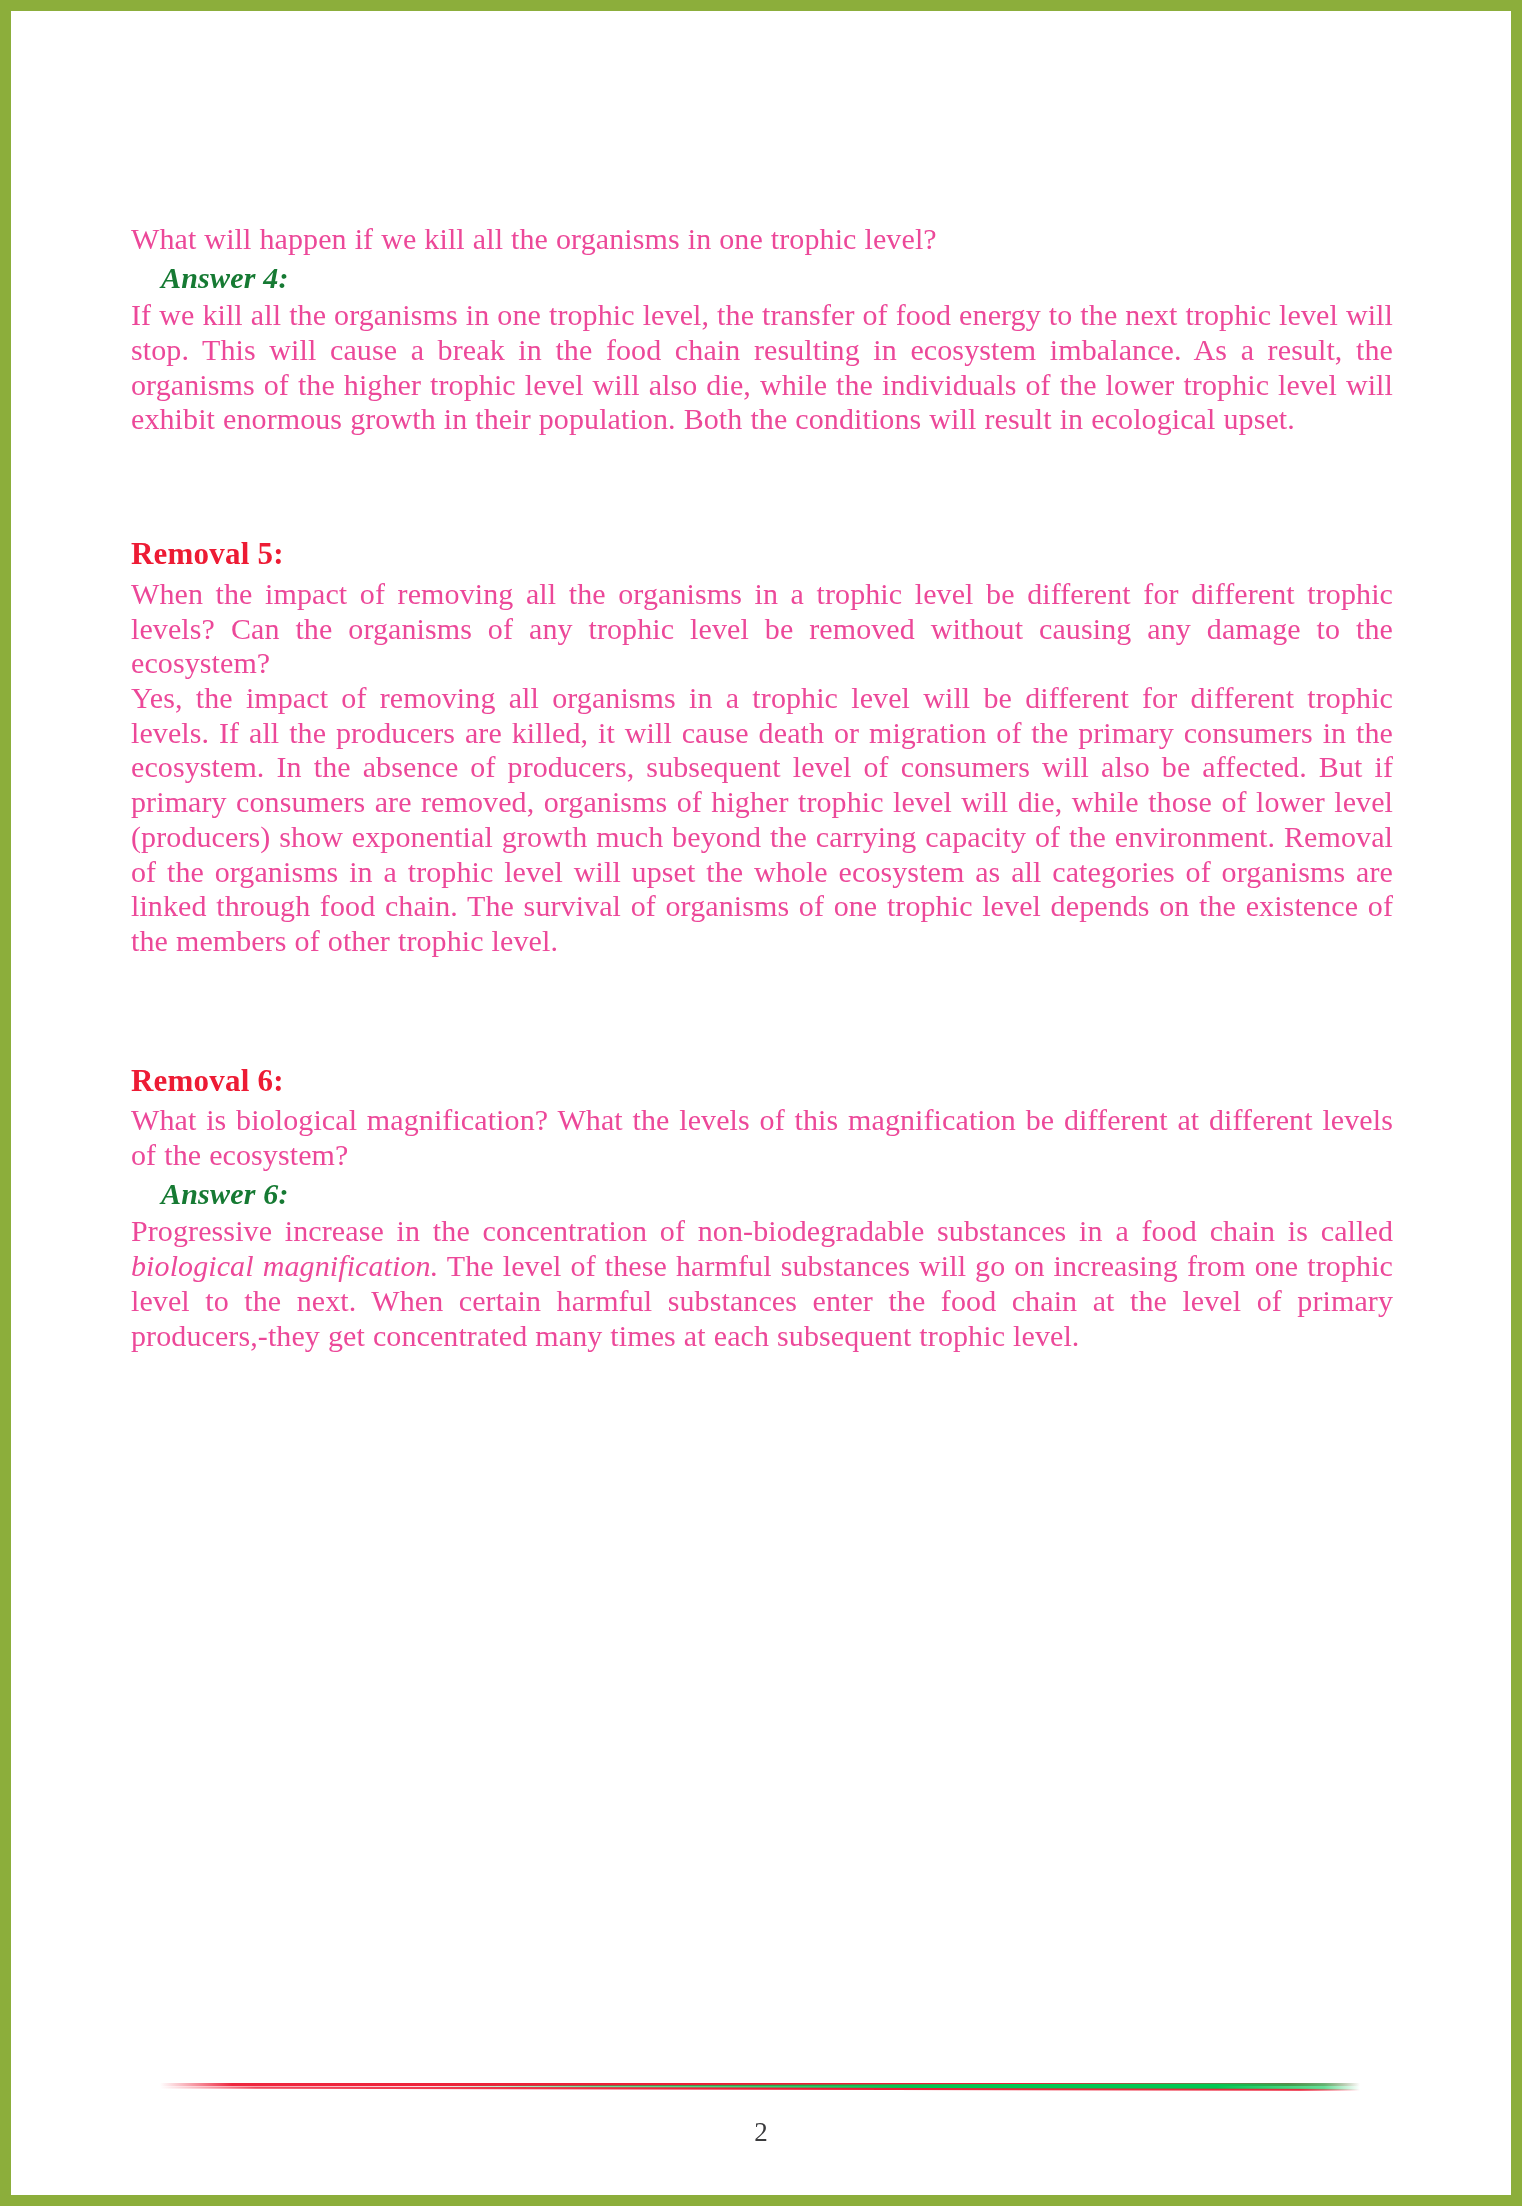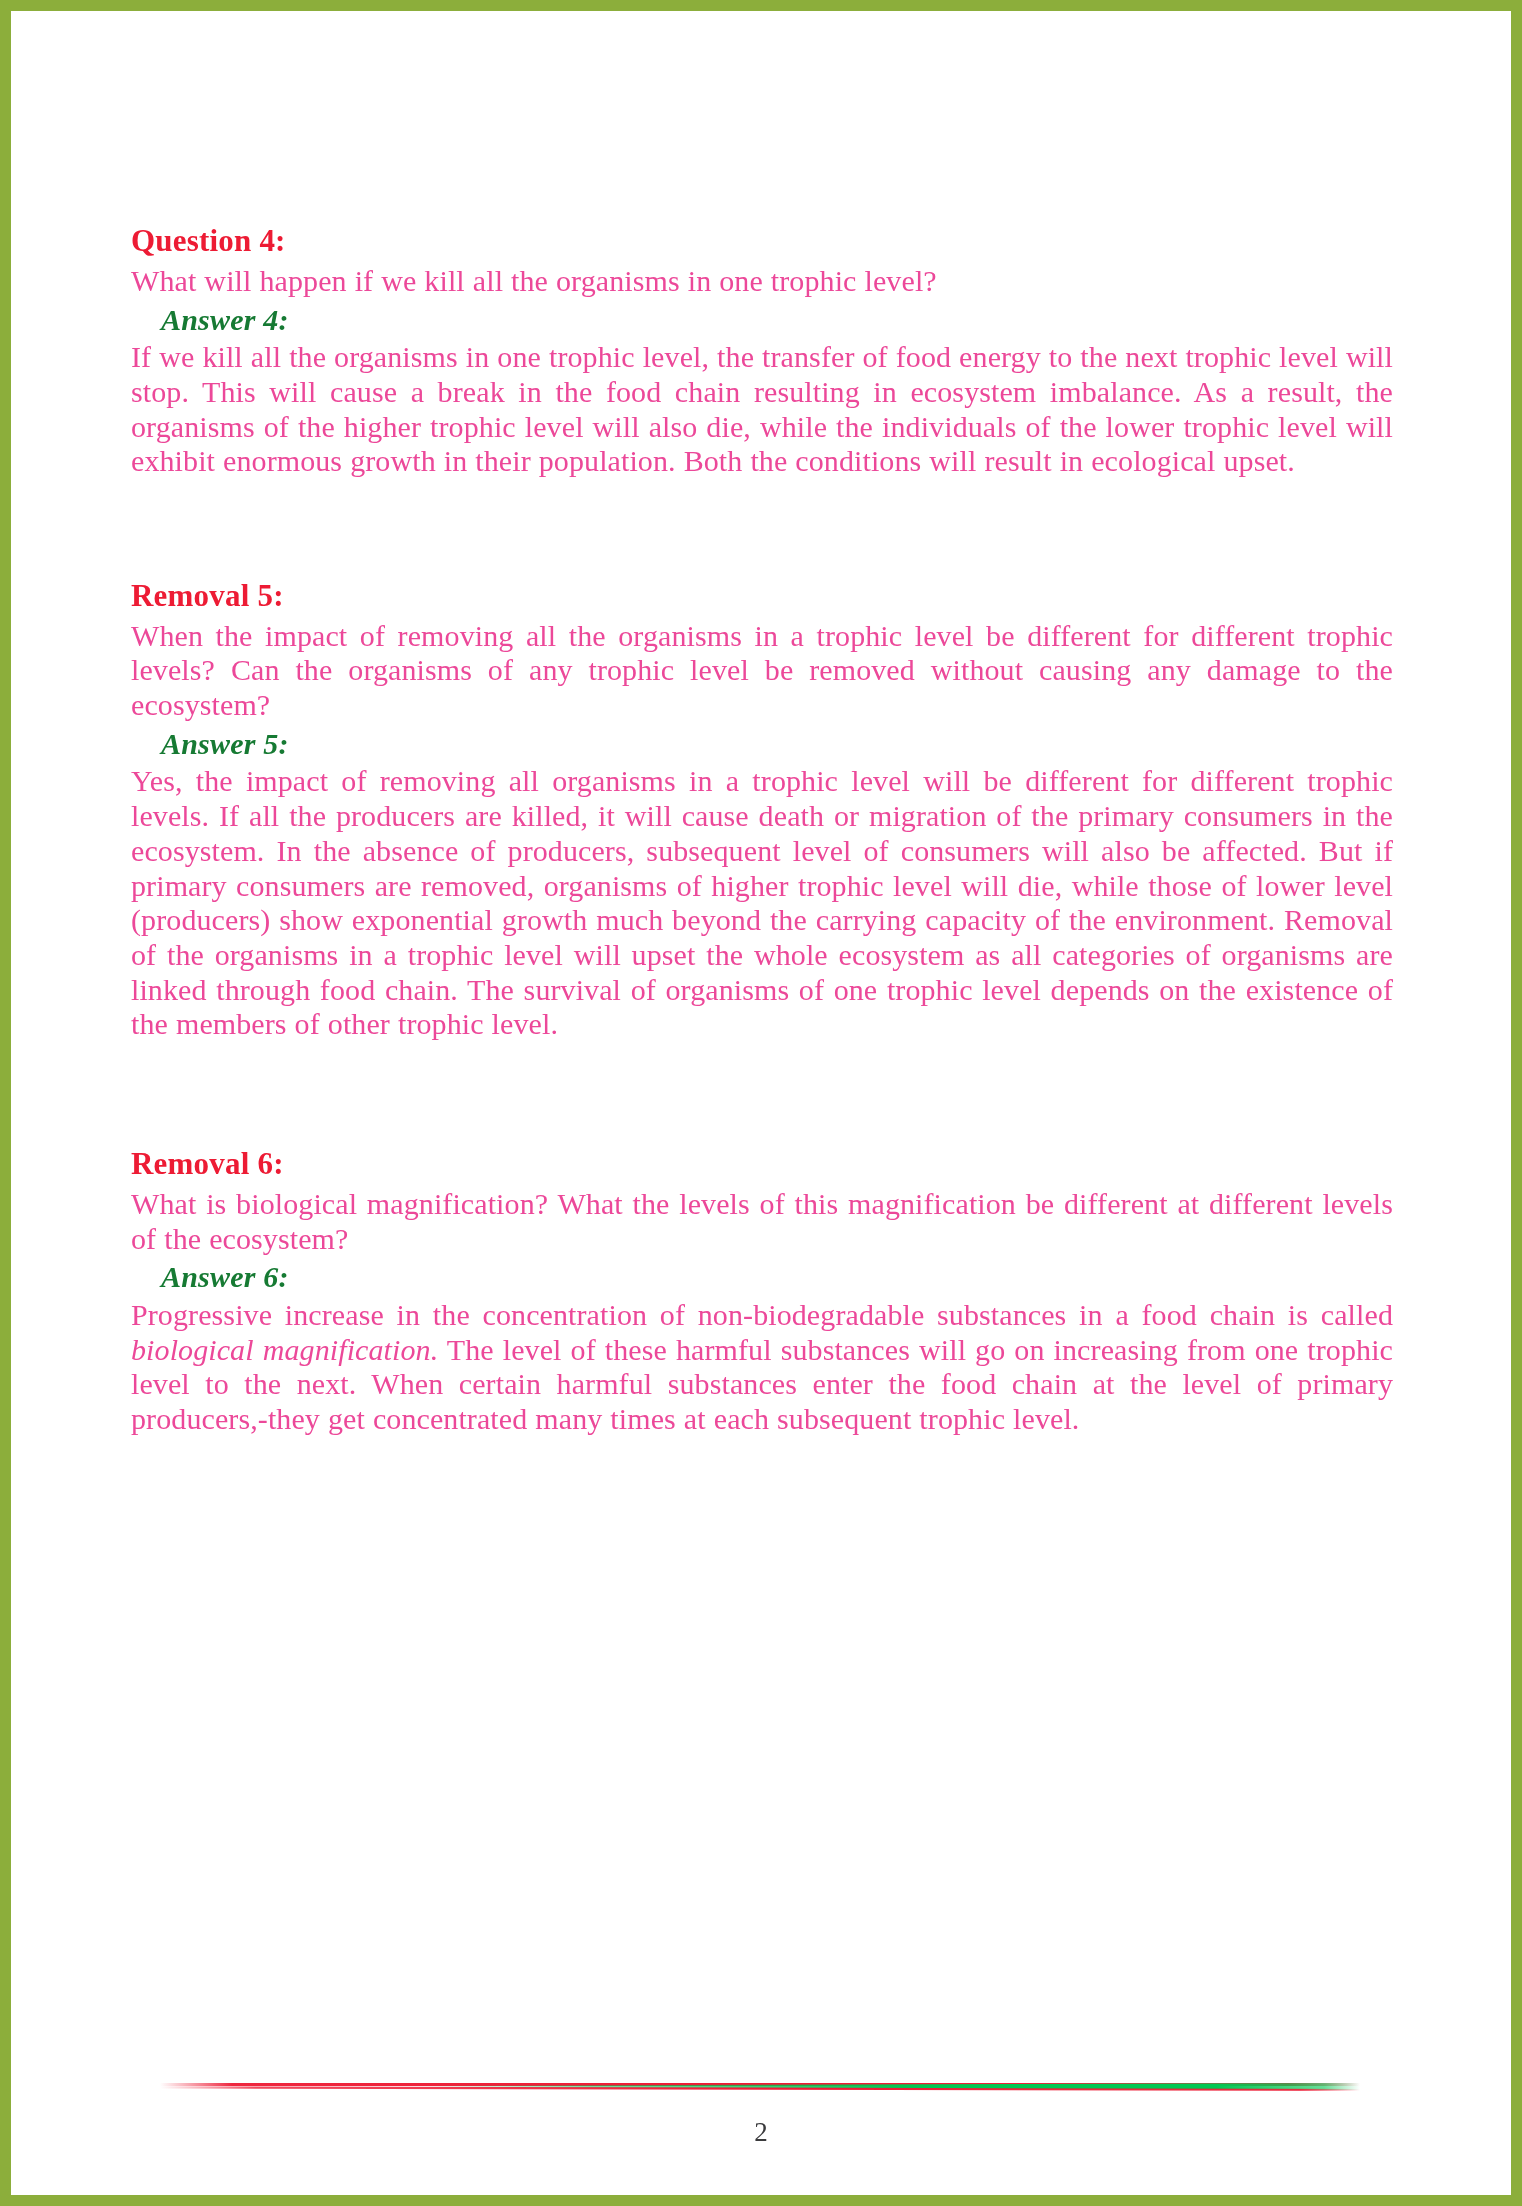--- a/index.html
+++ b/index.html
@@ -170,32 +170,30 @@
 <body>
 
 <div class="page">
 
   <div class="page-border"></div>
   <div class="page-border-inner"></div>
 
   <div class="content">
 
     <div class="block">
-      <p class="q-heading">Question 4:</p>
       <p class="body-text last-line-left">What will happen if we kill all the organisms in one trophic level?</p>
       <p class="a-heading">Answer 4:</p>
       <p class="body-text last-line-left">If we kill all the organisms in one trophic level, the transfer of food energy to the next trophic level will stop. This will cause a break in the food chain resulting in ecosystem imbalance. As a result, the organisms of the higher trophic level will also die, while the individuals of the lower trophic level will exhibit enormous growth in their population. Both the conditions will result in ecological upset.</p>
     </div>
 
     <div class="gap-after-q4"></div>
 
     <div class="block">
       <p class="q-heading">Removal 5:</p>
       <p class="body-text last-line-left">When the impact of removing all the organisms in a trophic level be different for different trophic levels? Can the organisms of any trophic level be removed without causing any damage to the ecosystem?</p>
-      <p class="a-heading">Answer 5:</p>
       <p class="body-text last-line-left">Yes, the impact of removing all organisms in a trophic level will be different for different trophic levels. If all the producers are killed, it will cause death or migration of the primary consumers in the ecosystem. In the absence of producers, subsequent level of consumers will also be affected. But if primary consumers are removed, organisms of higher trophic level will die, while those of lower level (producers) show exponential growth much beyond the carrying capacity of the environment. Removal of the organisms in a trophic level will upset the whole ecosystem as all categories of organisms are linked through food chain. The survival of organisms of one trophic level depends on the existence of the members of other trophic level.</p>
     </div>
 
     <div class="gap-after-q5"></div>
 
     <div class="block">
       <p class="q-heading">Removal 6:</p>
       <p class="body-text last-line-left">What is biological magnification? What the levels of this magnification be different at different levels of the ecosystem?</p>
       <p class="a-heading">Answer 6:</p>
       <p class="body-text last-line-left"><span>Progressive increase in the concentration of non-biodegradable substances in a food chain is called </span><em>biological magnification.</em><span> The level of these harmful substances will go on increasing from one trophic level to the next. When certain harmful substances enter the food chain at the level of primary producers,-they get concentrated many times at each subsequent trophic level.</span></p>

